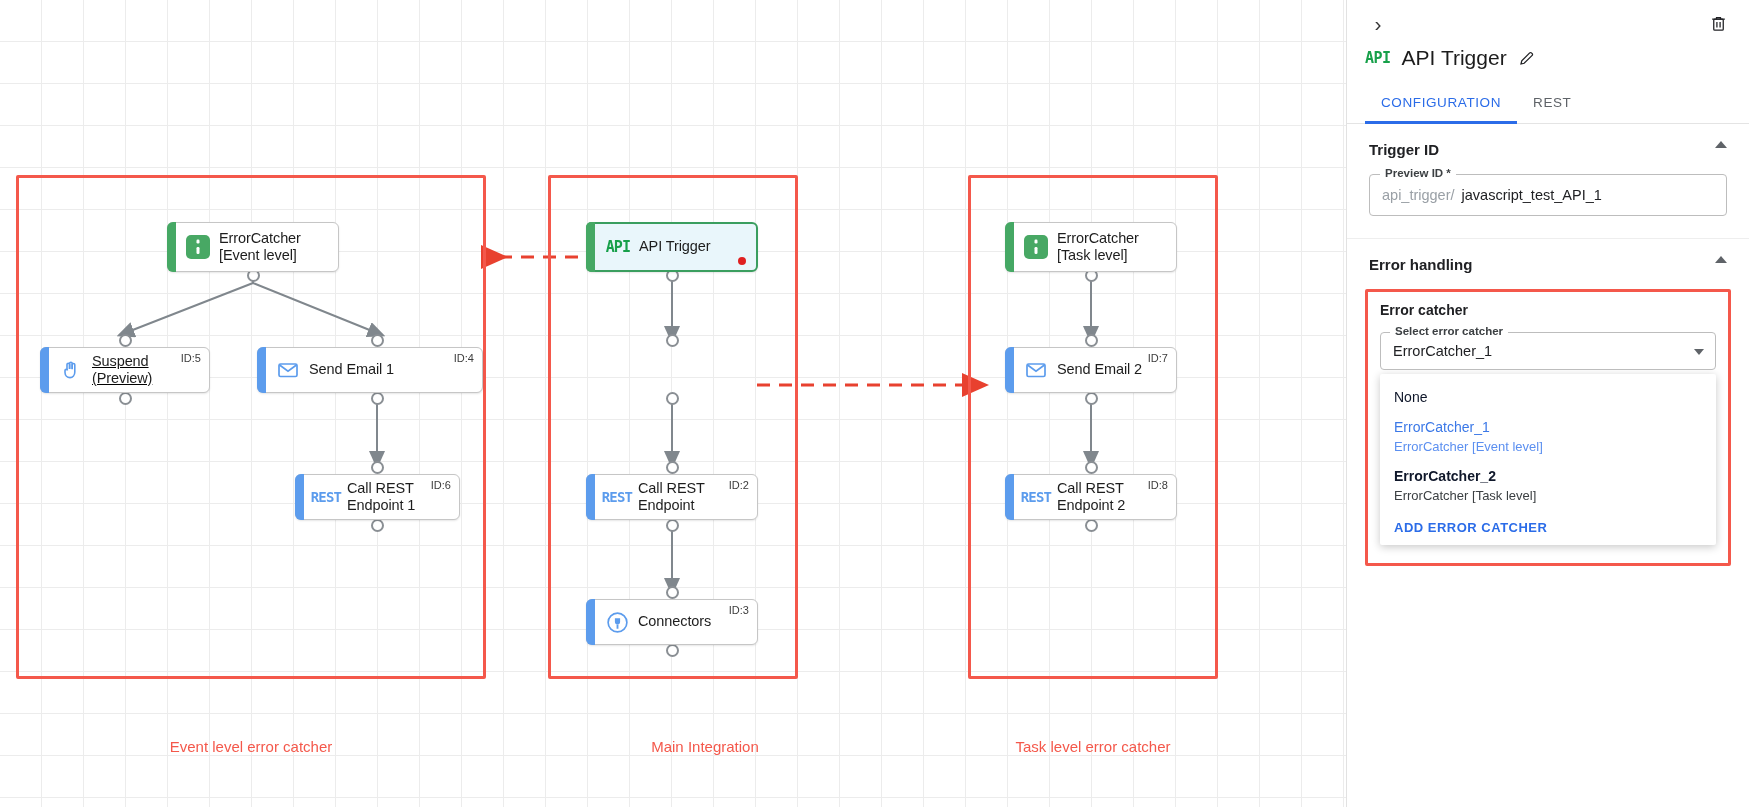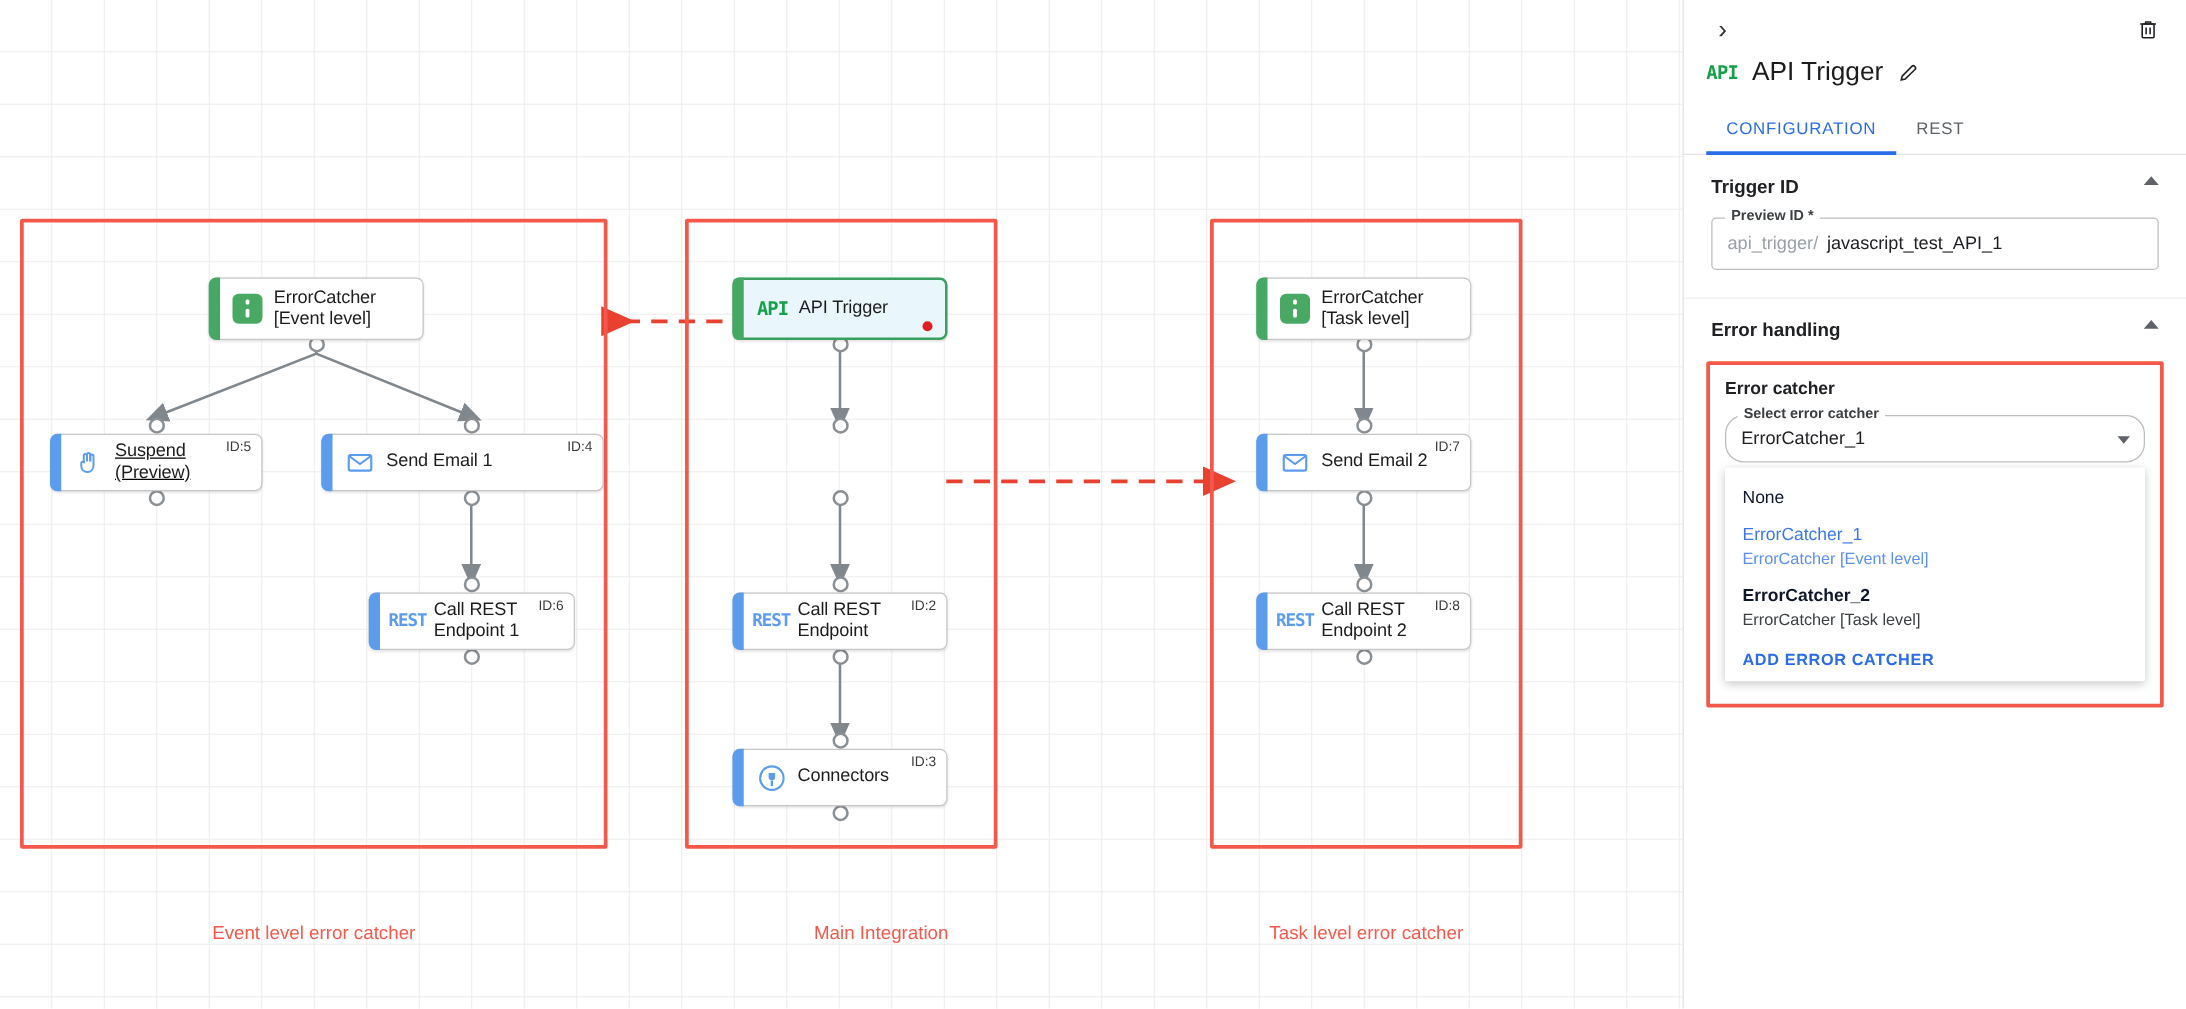--- a/index.html
+++ b/index.html
@@ -178,21 +178,21 @@
     border-radius: 2px;
     margin: 0 18px 0 18px;
     padding: 10px 12px 18px 12px;
     min-height: 254px;
   }
   .err-title { font-size: 14px; font-weight: 700; color: #202124; margin-bottom: 14px; }
 
   .select-field {
     position: relative;
     border: 1px solid #bdbdbd;
-    border-radius: 15px;
+    border-radius: 4px;
     height: 38px;
     display: flex; align-items: center;
     padding: 0 12px;
     background: #fff;
     cursor: pointer;
   }
   .select-field .legend {
     position: absolute; top: -8px; left: 9px;
     background: #ffffff; padding: 0 5px;
     font-size: 11.5px; font-weight: 700; color: #3c4043;

